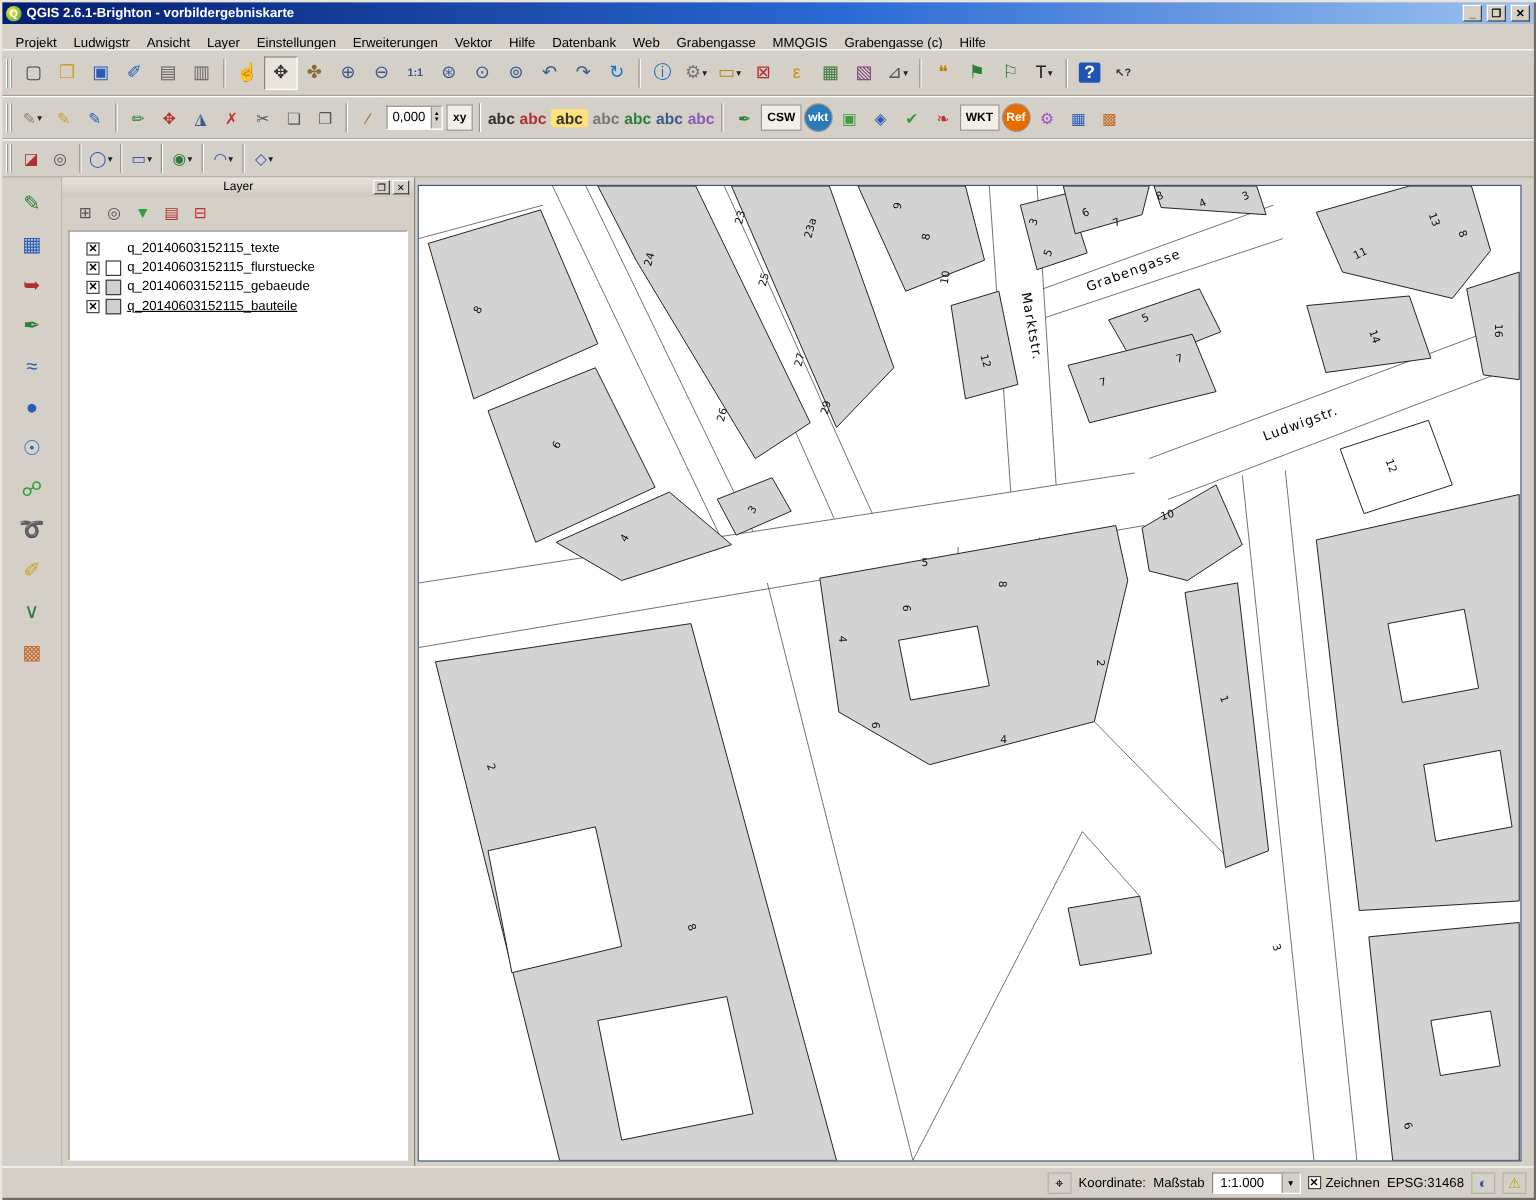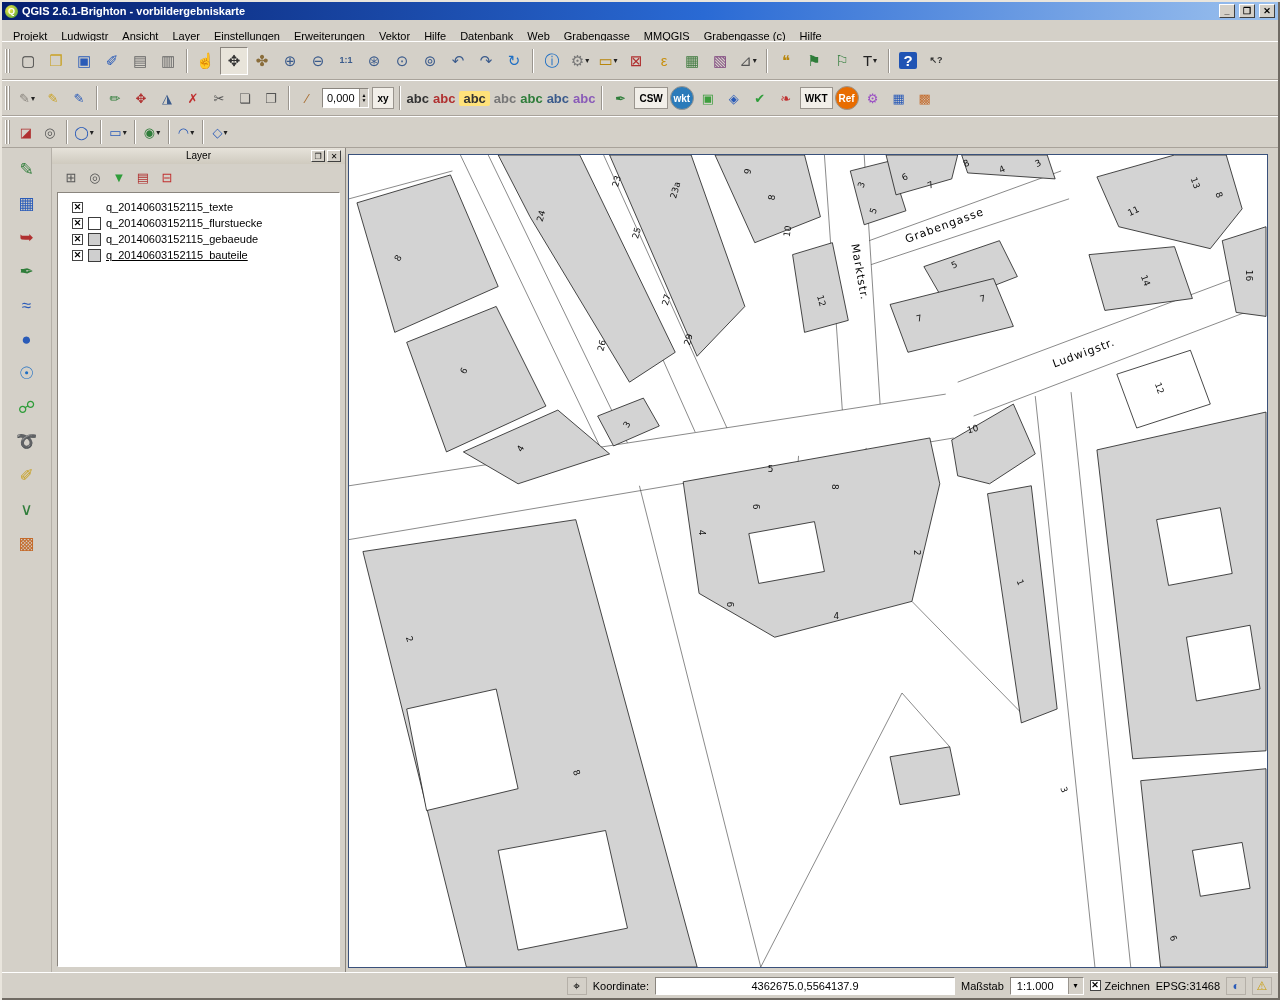--- a/index.html
+++ b/index.html
@@ -564,21 +564,20 @@
             <text transform="translate(740,202) rotate(-20)" class="street">Ludwigstr.</text>
           </g>
       </svg>
     </div>
 
   </div>
 
   <div class="statusbar">
     <span class="sb-icon" style="margin-left:auto;">⌖</span>
     <span>Koordinate:</span>
-    <span class="sb-field">4362675.0,5564137.9</span>
     <span>Maßstab</span>
     <span class="sb-combo">
       <span class="cv">1:1.000</span>
       <span class="cb-arrow">▾</span>
     </span>
     <span class="sb-check">
       <span class="chk">✕</span>
       <span>Zeichnen</span>
     </span>
     <span>EPSG:31468</span>

